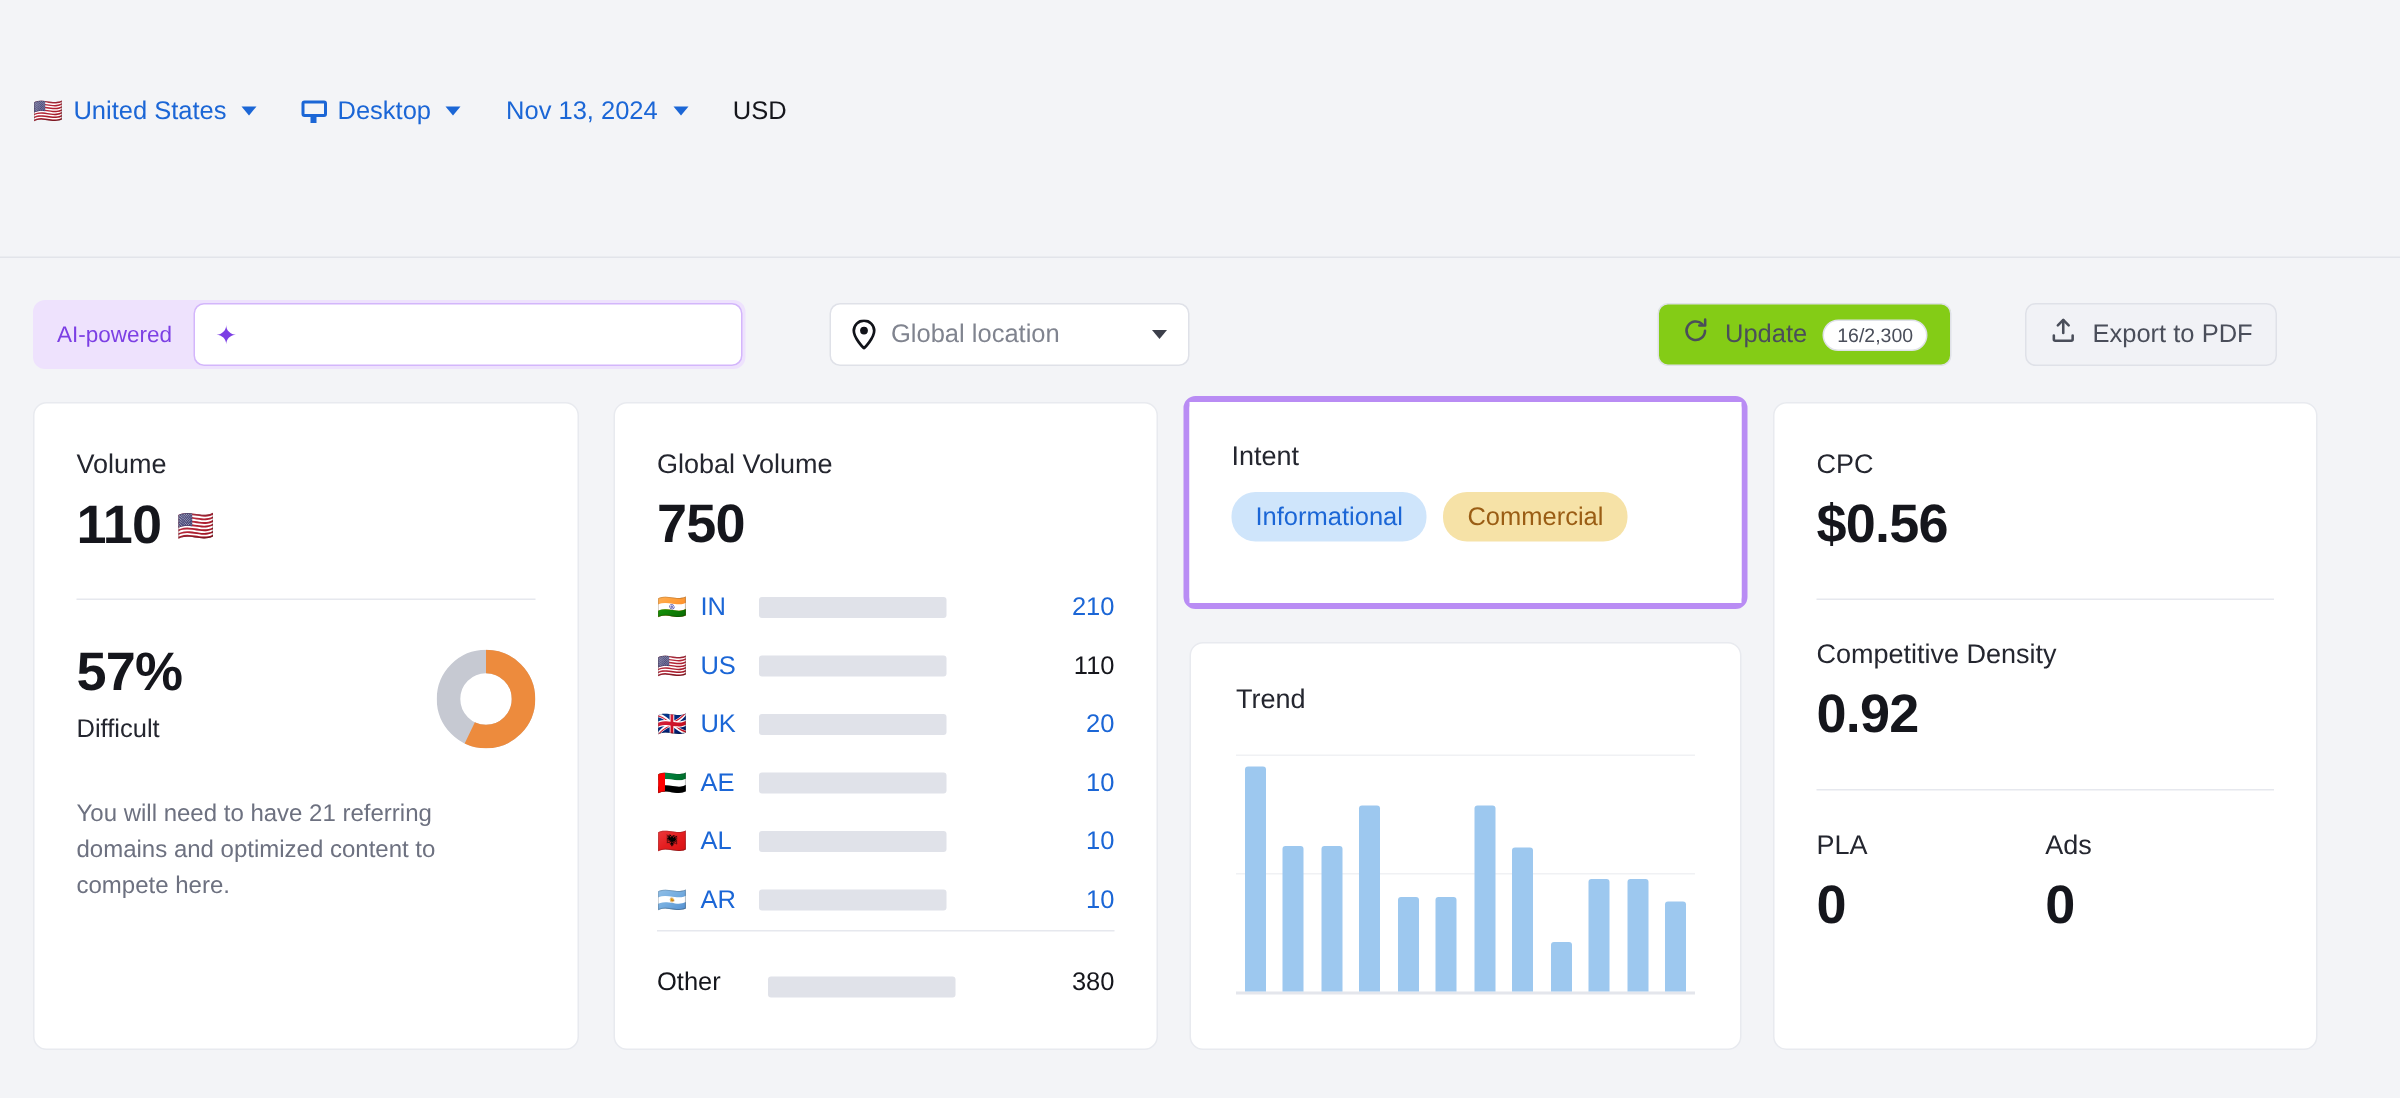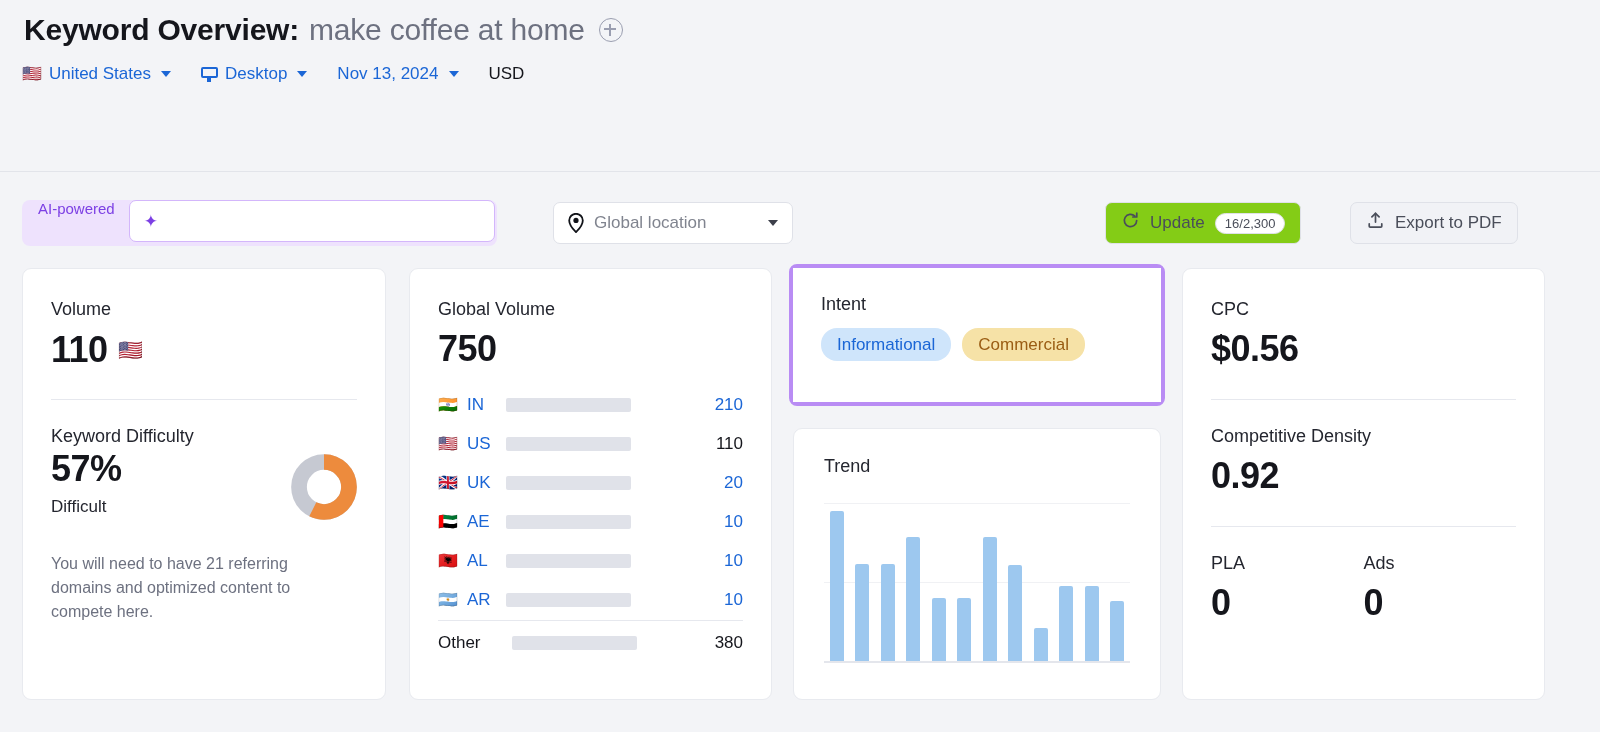--- a/index.html
+++ b/index.html
@@ -34,21 +34,21 @@
   .monitor-ico .st{position:absolute;left:6.5px;top:11.5px;width:4px;height:3.5px;background:#1b66d6;}
 
   
   .tabs{position:absolute;left:22px;top:128px;display:flex;gap:26px;}
   .tab{font-size:19px;color:#15161c;padding-bottom:12px;cursor:pointer;}
   .tab.active{font-weight:400;border-bottom:3px solid #1b66d6;}
   .tabs-rule{position:absolute;left:0;top:171px;width:1600px;height:1px;background:#e2e4ea;}
 
   
   .toolbar{position:absolute;left:0;top:200px;width:1600px;height:46px;}
-  .ai-wrap{position:absolute;left:22px;top:0;display:flex;align-items:flex-start;
+  .ai-wrap{position:absolute;left:22px;top:0;display:flex;align-items:center;
     background:#eee2fd;border-radius:8px;height:46px;}
   .ai-badge{font-size:15px;color:#7c3fe4;padding:0 14px 0 16px;white-space:nowrap;}
   .domain-box{display:flex;align-items:center;gap:9px;height:42px;background:#fff;
     border:1.5px solid #d3b6fb;border-radius:7px;padding:0 14px;margin-right:2px;width:366px;box-sizing:border-box;}
   .sparkle{font-size:17px;color:#7c3fe4;line-height:1;}
   .domain-input{border:0;outline:0;font-size:17px;color:#15161c;background:transparent;
     font-family:inherit;width:100%;}
   .domain-input::placeholder{color:#9b9fae;}
 
   .loc-box{position:absolute;left:553px;top:2px;display:flex;align-items:center;gap:10px;
@@ -95,21 +95,21 @@
   
   .gv-pad{padding:30px 28px 0 28px;}
   .gv-rows{margin-top:18px;}
   .gv-row{display:flex;align-items:center;height:39px;}
   .gv-cc{display:flex;align-items:center;gap:9px;width:62px;font-size:17px;color:#1b66d6;cursor:pointer;}
   .gv-track{width:125px;height:14px;background:#e0e2e9;border-radius:2px;overflow:hidden;margin-left:6px;}
   .gv-fill{height:100%;background:#4da2f7;border-radius:2px;}
   .gv-fill.us{background:#2b6fd6;}
   .gv-val{flex:1;text-align:right;font-size:17px;color:#1b66d6;}
   .gv-val.dark{color:#15161c;}
-  .gv-other{display:flex;align-items:center;height:44px;}
+  .gv-other{display:flex;align-items:flex-end;height:44px;}
   .gv-other .lbl{width:68px;font-size:17px;color:#15161c;}
 
   
   .intent-pad{padding:26px 31px 0 28px;}
   .chips{display:flex;gap:11px;margin-top:13px;}
   .chip{border-radius:16px;padding:6px 16px;font-size:17px;line-height:21px;cursor:pointer;}
   .chip-info{background:#cfe5fb;color:#1b66d6;}
   .chip-comm{background:#f6e2a7;color:#9a5d14;}
 
   
@@ -124,25 +124,20 @@
   
   .cpc-pad{padding:30px 28px 0 28px;}
   .two-col{display:flex;}
   .two-col > div{width:50%;}
 </style>
 </head>
 <body>
 
 <div class="page">
 
-  <div class="title-row">
-    <span class="title-main">Keyword Overview:</span>
-    <span class="title-kw">make coffee at home</span>
-    <span class="plus-icon"></span>
-  </div>
 
   <div class="meta-row">
     <div class="meta-item">
       <span class="flag-emoji">🇺🇸</span>
       <span>United States</span>
       <span class="caret"></span>
     </div>
     <div class="meta-item">
       <span class="monitor-ico">
         <span class="scr"></span>
@@ -207,21 +202,20 @@
   <div class="card card-vol">
     <div class="vol-pad">
       <div class="metric-label">Volume</div>
       <div class="vol-val-row">
         <span class="metric-big">110</span>
         <span class="vol-flag">🇺🇸</span>
       </div>
     </div>
     <div class="divider" style="margin:30px 28px 0 28px;"></div>
     <div style="padding:26px 28px 0 28px;">
-      <div class="metric-label">Keyword Difficulty</div>
       <div class="kd-row">
         <div>
           <div class="kd-num">57%</div>
           <div class="kd-sub">Difficult</div>
         </div>
         <svg class="donut" viewBox="0 0 42 42">
           <circle cx="21" cy="21" r="15.9" fill="none" stroke="#c6c9d2" stroke-width="10"></circle>
           <circle id="kd-arc" cx="21" cy="21" r="15.9" fill="none" stroke="#ed8b3d" stroke-width="10" stroke-dasharray="57 43" stroke-dashoffset="0" transform="rotate(-90 21 21)"></circle>
         </svg>
       </div>

